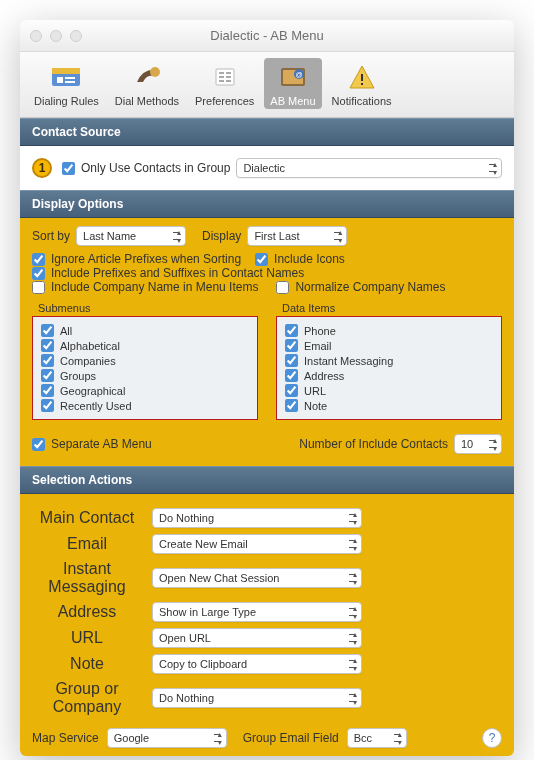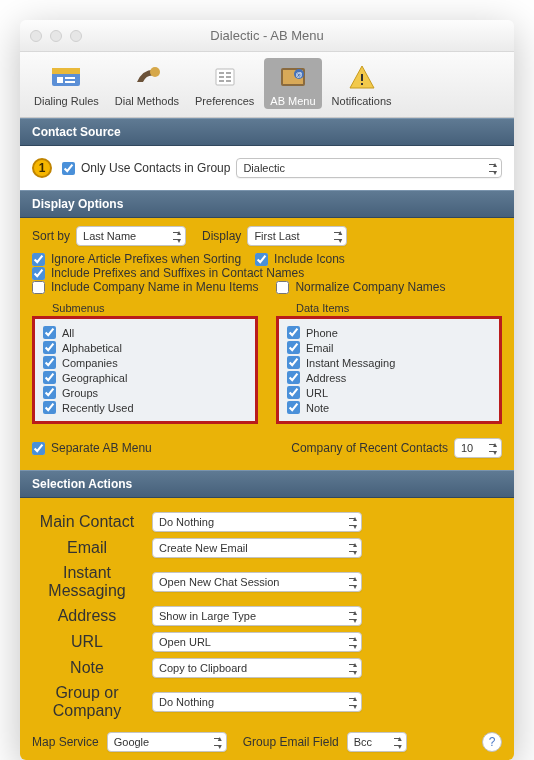--- a/index.html
+++ b/index.html
@@ -21,24 +21,24 @@
 .row { display: flex; align-items: center; gap: 6px; margin: 4px 0; }
 .row-l { display: flex; align-items: center; gap: 6px; flex-wrap: wrap; }
 .callout { width: 20px; height: 20px; border-radius: 50%; background: #f6b600; border: 2px solid #c08400; color: #3a2a00; font-weight: bold; font-size: 12px; display: flex; align-items: center; justify-content: center; margin-right: 4px; flex-shrink: 0; }
 input[type=checkbox] { width: 13px; height: 13px; accent-color: #4a90d9; }
 .select { position: relative; background: #fff; border: 1px solid #c4c4c4; border-radius: 4px; height: 20px; padding: 0 20px 0 6px; font-size: 11px; display: flex; align-items: center; min-width: 80px; box-shadow: 0 1px 1px rgba(0,0,0,0.05); }
 .select.wide { flex: 1; }
 .select::after { content: ""; position: absolute; right: 5px; top: 4px; width: 8px; height: 10px; background:
   linear-gradient(#555,#555) no-repeat center 1px/6px 1px,
   linear-gradient(#555,#555) no-repeat center 8px/6px 1px; }
 .select .chev { position: absolute; right: 4px; top: 2px; font-size: 8px; line-height: 8px; color: #555; }
-.listbox { background: #eef1f4; border: 3px solid #b91c1c; padding: 6px 8px; font-size: 11px; flex: 1; }
+.listbox { background: #eef1f4; border: 1px solid #b91c1c; padding: 6px 8px; font-size: 11px; flex: 1; }
 .listbox .li { display: flex; align-items: center; gap: 6px; padding: 1px 0; }
 .two-col { display: flex; gap: 18px; margin-top: 4px; }
-.subhdr { font-size: 11px; margin: 4px 0 2px 20px; }
+.subhdr { font-size: 11px; margin: 4px 0 2px 6px; }
 .form-row { display: flex; align-items: center; gap: 10px; margin: 6px 0; }
 .form-row .lbl { width: 110px; text-align: center; font-size: 16px; }
 .form-row .select { flex: 1; max-width: 210px; }
 .bottom-row { display: flex; align-items: center; gap: 8px; margin-top: 12px; }
 .help { width: 20px; height: 20px; border: 1px solid #bcbcbc; border-radius: 50%; display: flex; align-items: center; justify-content: center; font-size: 12px; color: #4a79c7; background: #fff; margin-left: auto; }
 .spacer { flex: 1; }
 svg { display: block; }
 </style>
 </head>
 <body>
@@ -169,25 +169,25 @@
           <div class="li">
               <input type="checkbox" checked="" style="">
               <span>Alphabetical</span>
             </div>
           <div class="li">
               <input type="checkbox" checked="" style="">
               <span>Companies</span>
             </div>
           <div class="li">
               <input type="checkbox" checked="" style="">
+              <span>Groups</span>
+            </div>
+          <div class="li">
+              <input type="checkbox" checked="" style="">
               <span>Geographical</span>
-            </div>
-          <div class="li">
-              <input type="checkbox" checked="" style="">
-              <span>Groups</span>
             </div>
           <div class="li">
               <input type="checkbox" checked="" style="">
               <span>Recently Used</span>
             </div>
         </div>
       </div>
       <div style="flex:1">
         <div class="subhdr">Data Items</div>
         <div class="listbox">
@@ -216,21 +216,21 @@
               <span>Note</span>
             </div>
         </div>
       </div>
     </div>
 
     <div class="row" style="margin-top:14px">
       <input type="checkbox" checked="" style="">
       <span>Separate AB Menu</span>
       <div class="spacer"></div>
-      <span>Company of Recent Contacts</span>
+      <span>Number of Include Contacts</span>
       <div class="select" style="min-width:48px">
         <span>10</span>
         <span class="chev">▴<br>▾</span>
       </div>
     </div>
   </div>
 
   <div class="section-hdr">Selection Actions</div>
   <div class="panel gray">
 

